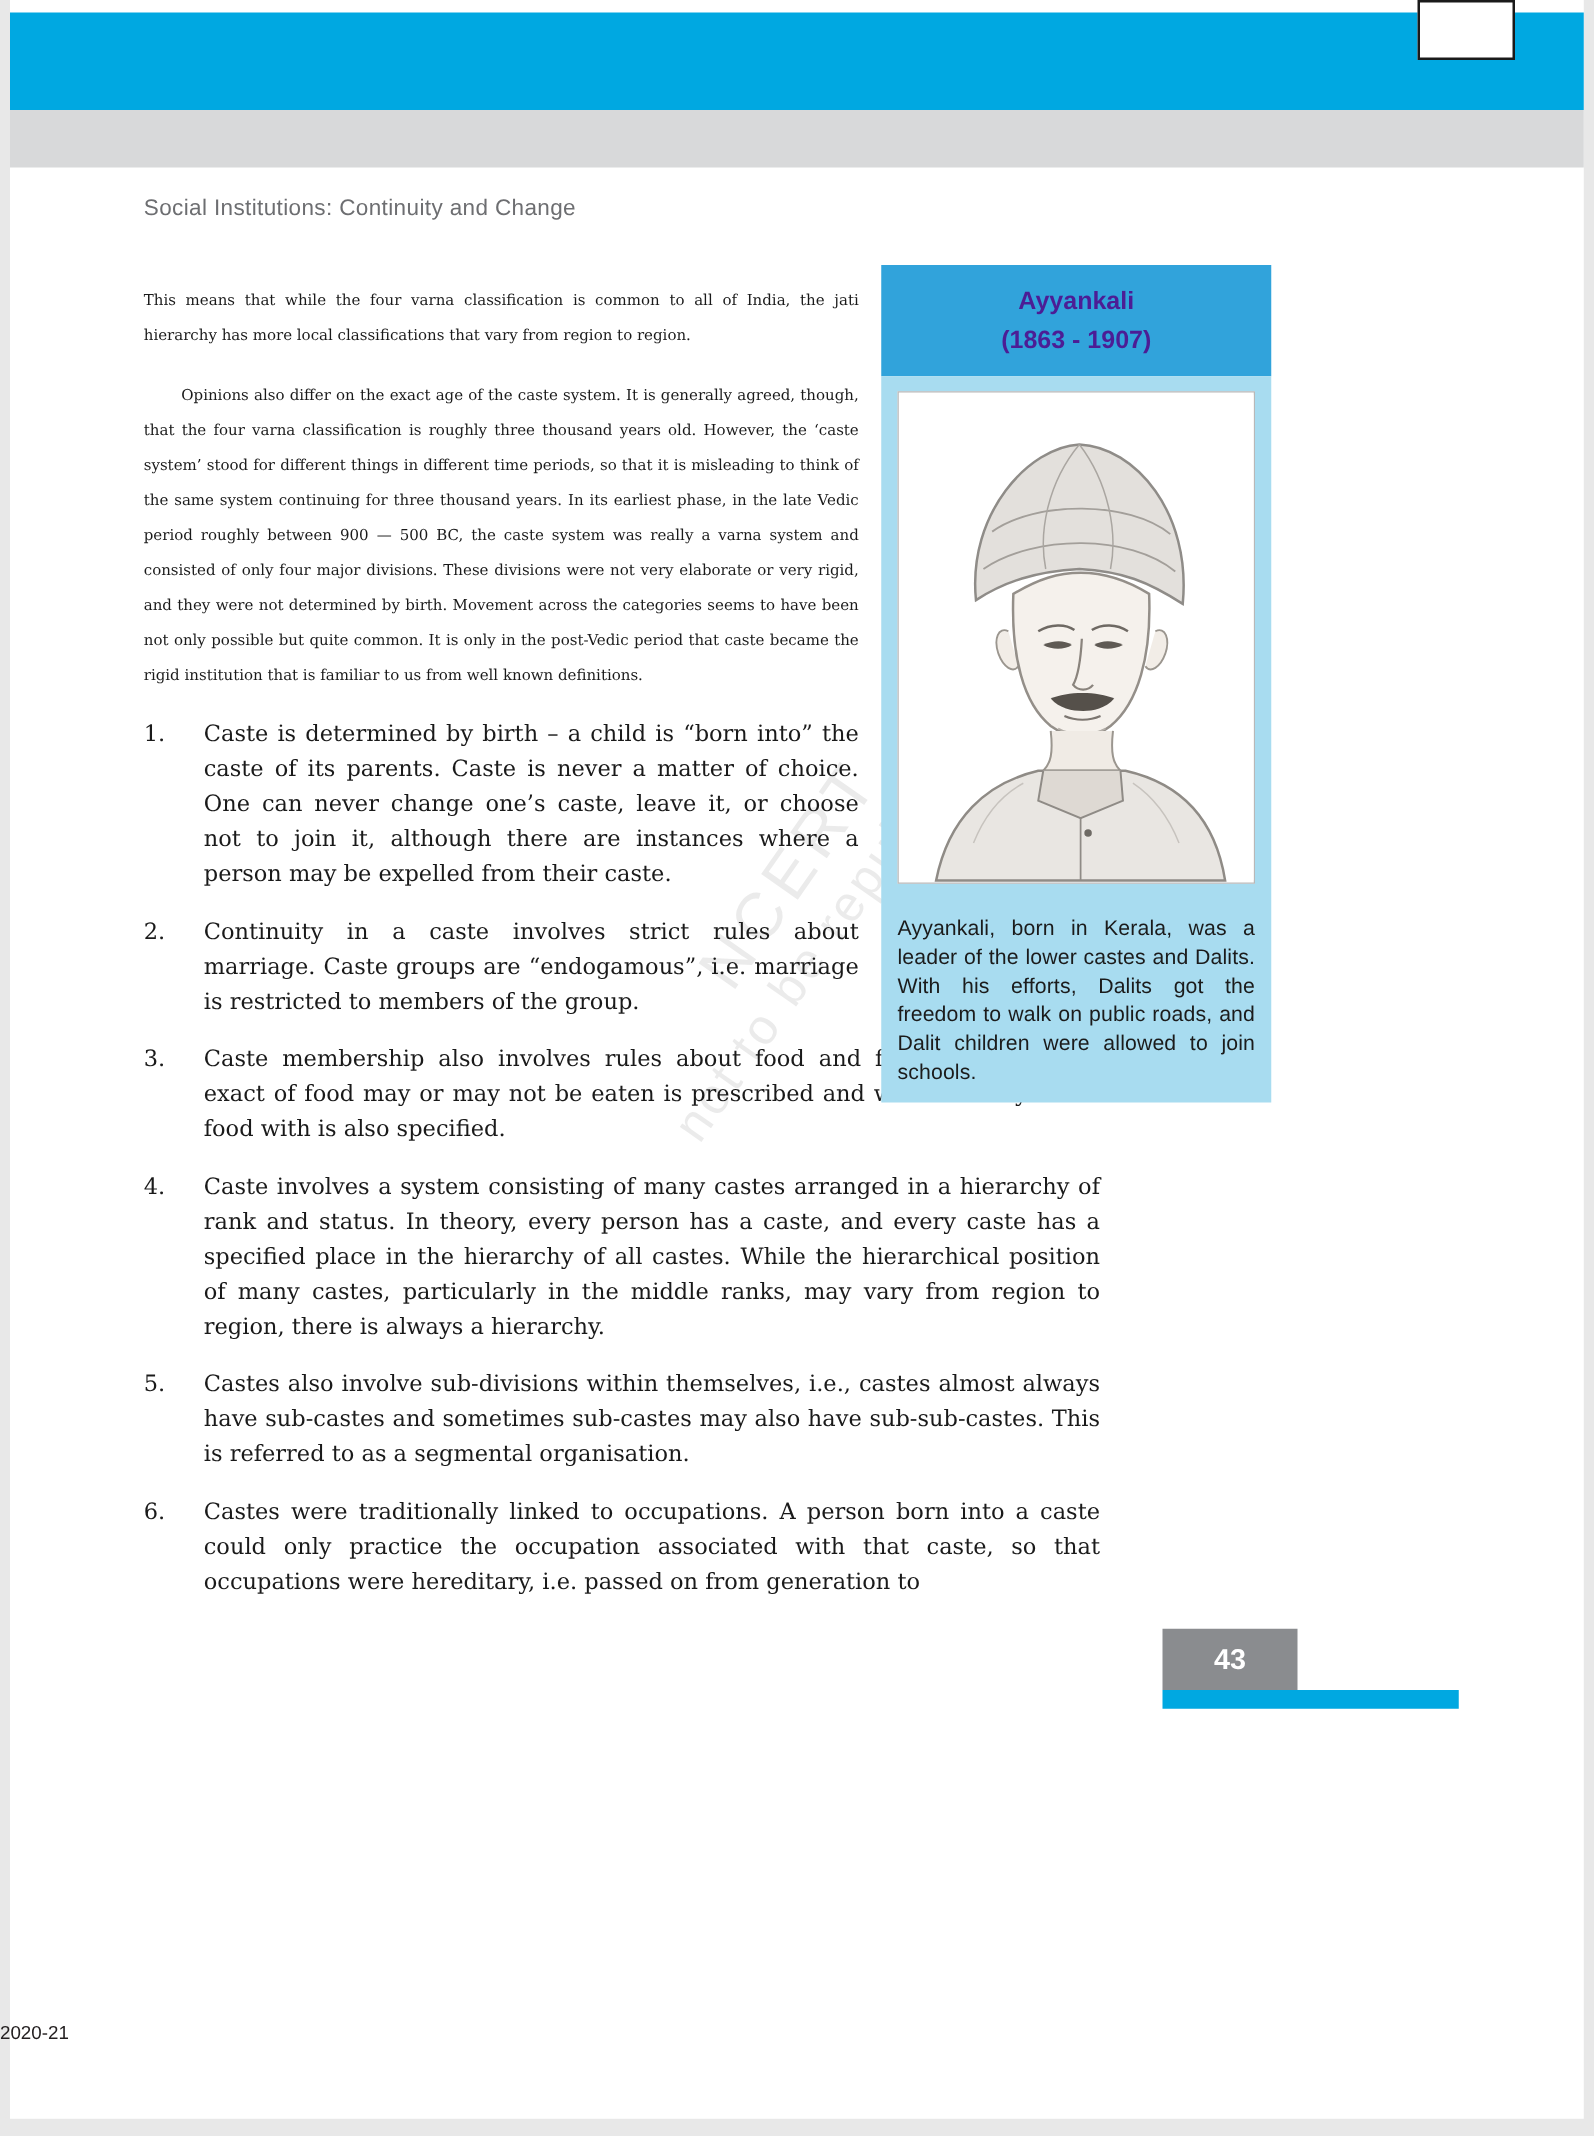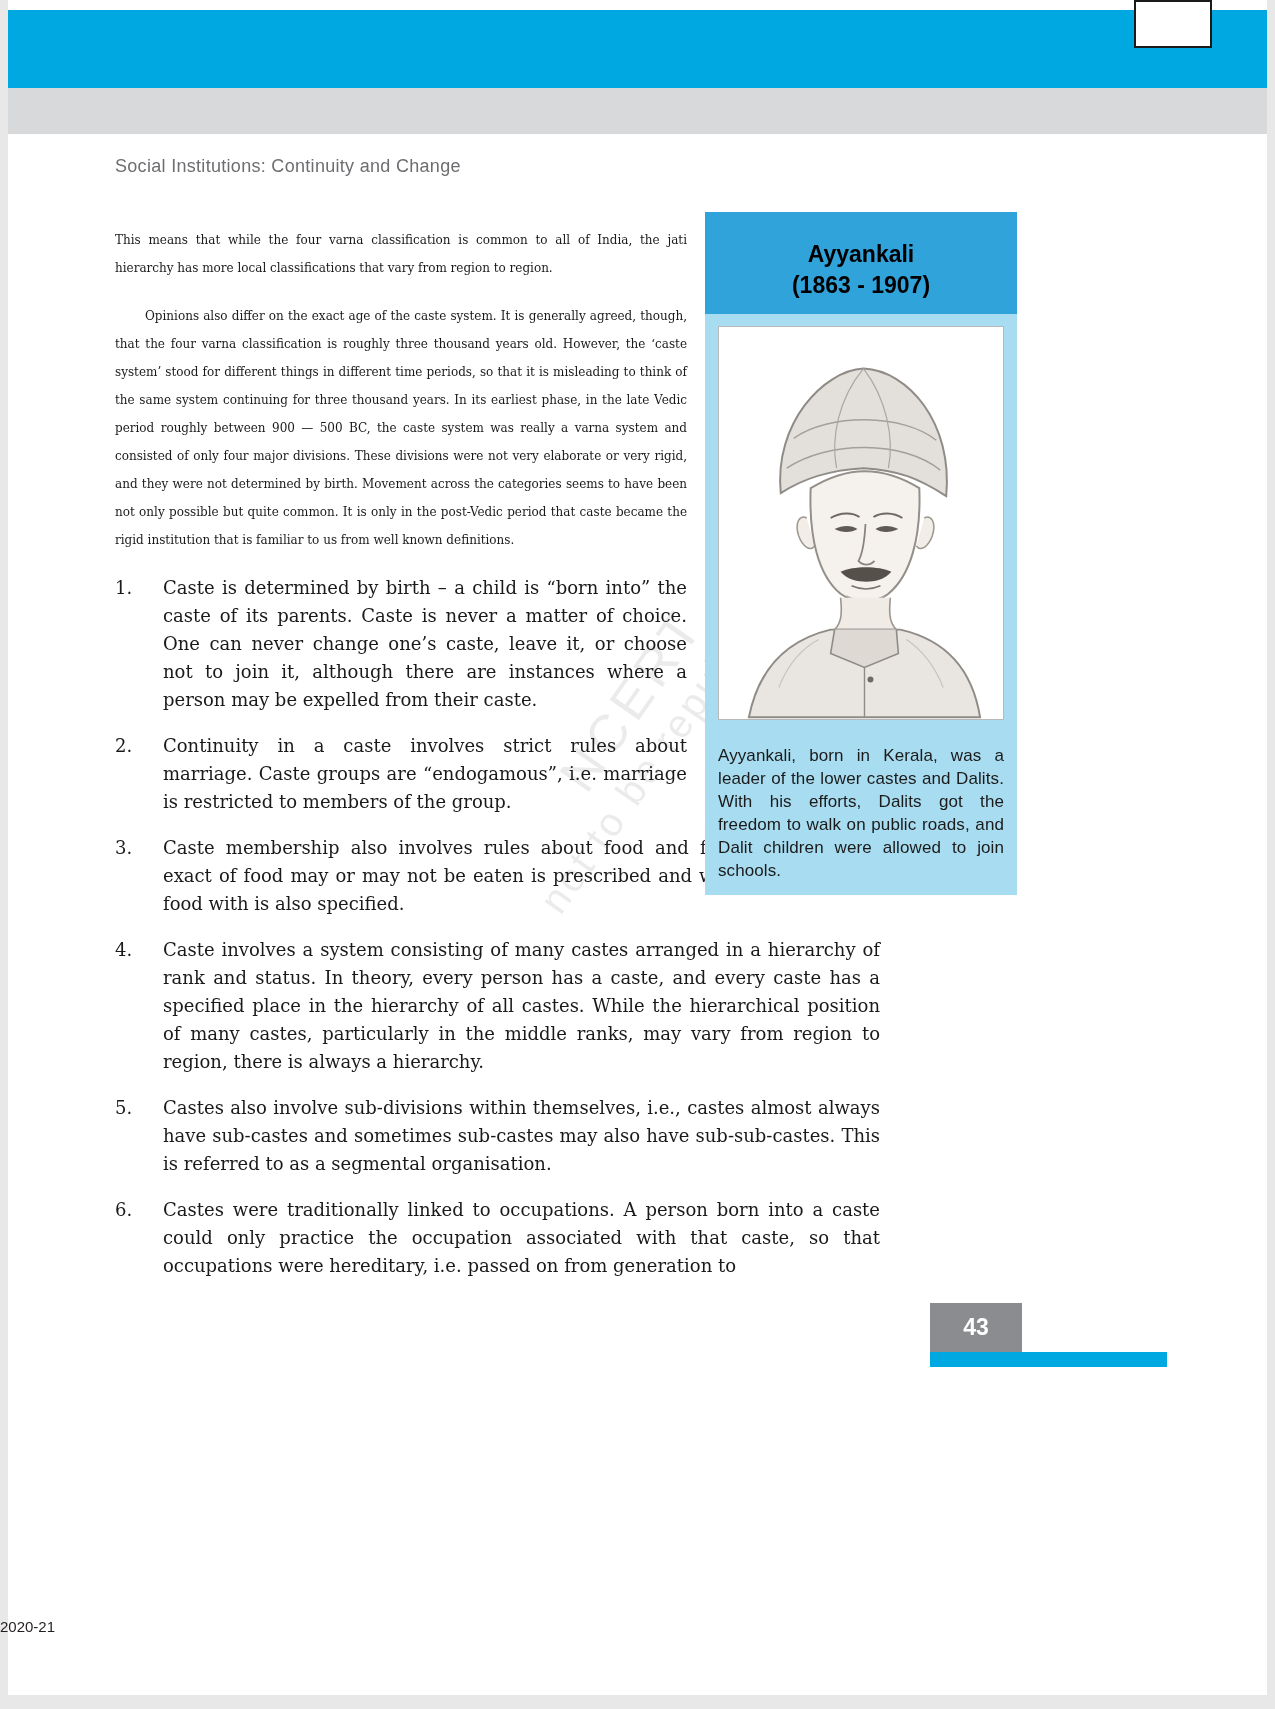--- a/index.html
+++ b/index.html
@@ -24,28 +24,28 @@
   .para{margin:14px 0 20px 0;font-size:12px;line-height:28px;text-align:justify;max-width:572px;}
   .para.indent{text-indent:30px;}
   .para.features{margin-bottom:16px;}
   .li{display:flex;margin:0 0 18px 0;font-size:18px;line-height:28px;}
   .li .num{flex:0 0 48px;}
   .li .li-text{flex:1 1 auto;text-align:justify;}
   .li.narrow{max-width:572px;}
   .li.wide{max-width:765px;}
 
   .sidebar{position:absolute;left:705px;top:212px;width:312px;font-family:"Liberation Sans",sans-serif;}
-  .sb-header{background:var(--sidebar_blue,#31A3DB);color:#000000;text-align:center;
-             padding:27px 6px 13px 6px;font-weight:bold;font-size:23px;line-height:31px;}
+  .sb-header{background:var(--sidebar_blue,#31A3DB);color:#4c1d95;text-align:center;
+             padding:14px 6px 13px 6px;font-weight:bold;font-size:20px;line-height:31px;}
   .sb-body{background:var(--light_blue,#A8DCF0);padding:12px 13px 13px 13px;}
   .portrait{background:#ffffff;border:1px solid #b8b8b8;height:392px;margin-bottom:24px;overflow:hidden;}
   .portrait svg{display:block;width:100%;height:100%;}
   .caption{margin:0;font-size:17px;line-height:23px;color:#1b1b1b;text-align:justify;letter-spacing:0.1px;}
 
-  .pagenum-box{position:absolute;left:930px;top:1303px;width:92px;height:49px;
+  .pagenum-box{position:absolute;left:930px;top:1303px;width:108px;height:49px;
                background:var(--page_num_gray,#8A8C8F);color:#ffffff;
                font-family:"Liberation Sans",sans-serif;font-size:23px;font-weight:bold;
                display:flex;align-items:center;justify-content:center;}
   .pagenum-strip{position:absolute;left:930px;top:1352px;width:237px;height:15px;background:var(--cyan,#00A8E1);}
 
   .footer{position:absolute;left:0;right:0;top:1618px;text-align:left;
           font-family:"Liberation Sans",sans-serif;font-size:15px;color:#231f20;}
 </style>
 </head>
 <body>

